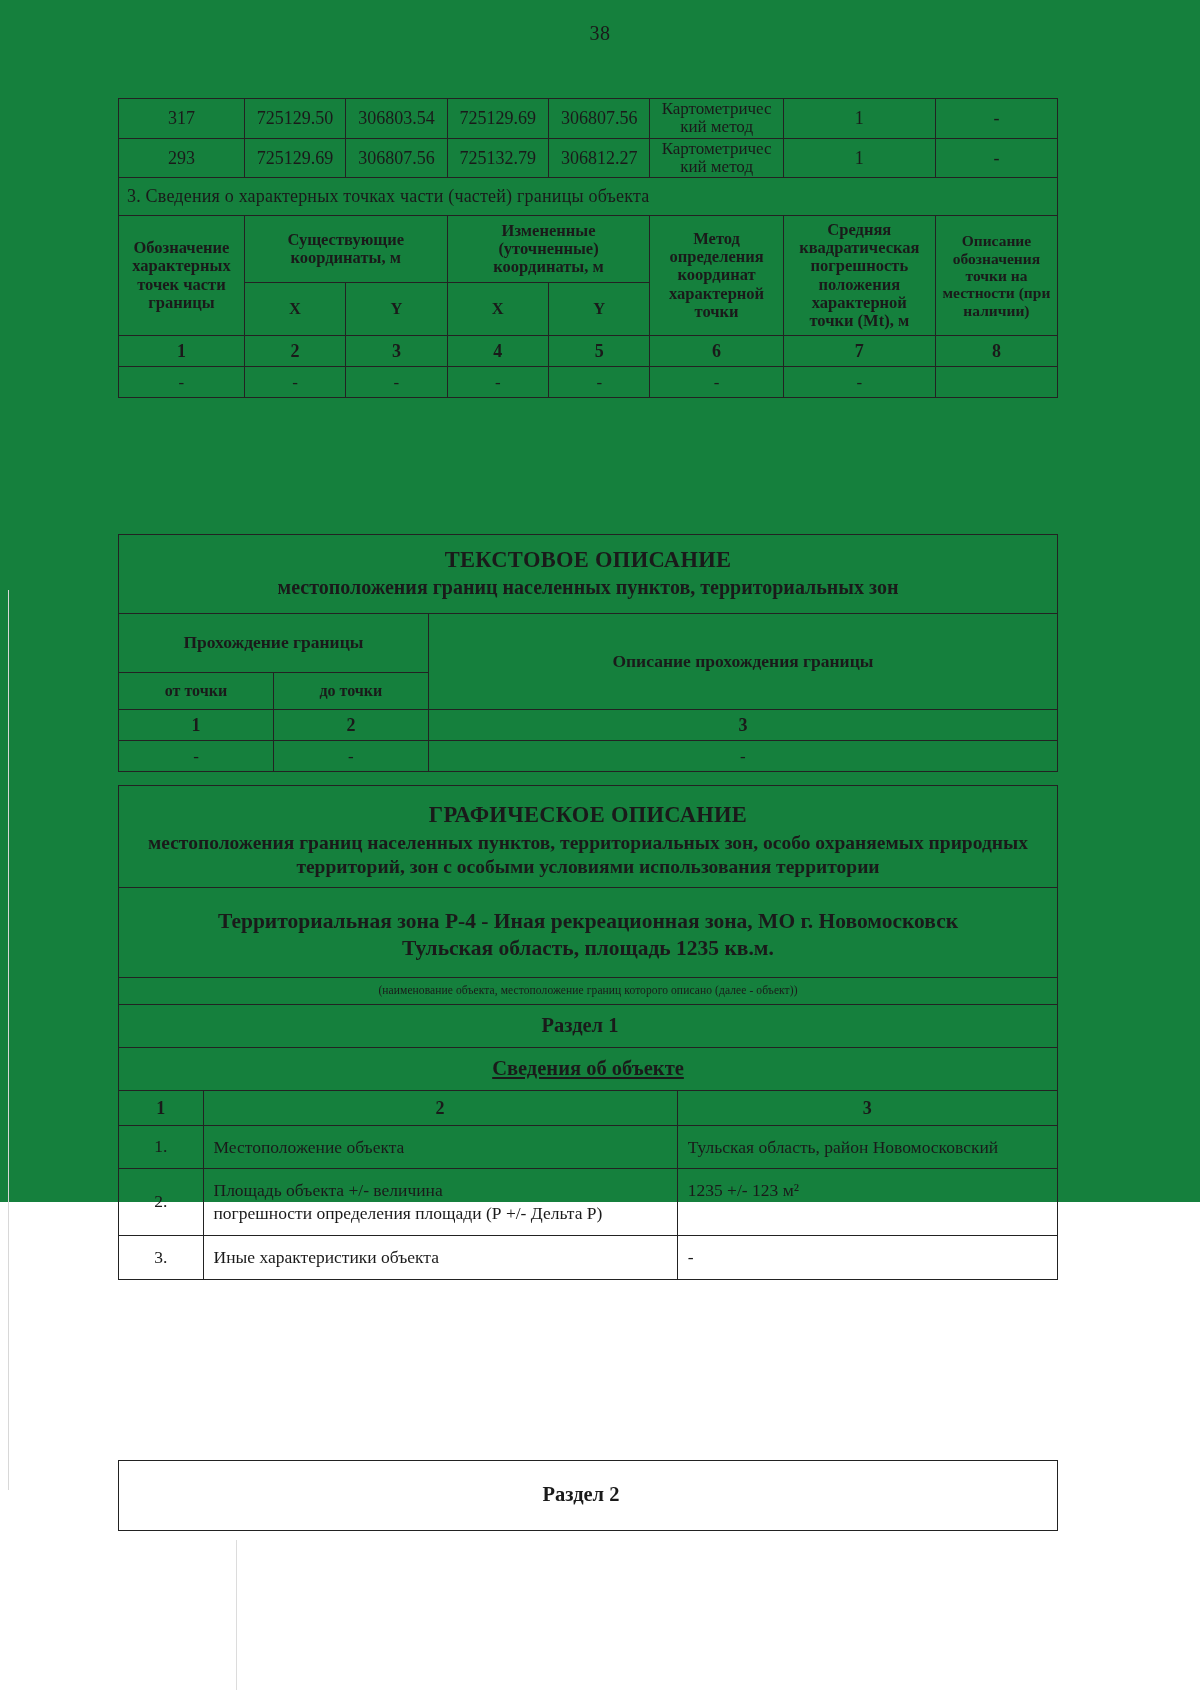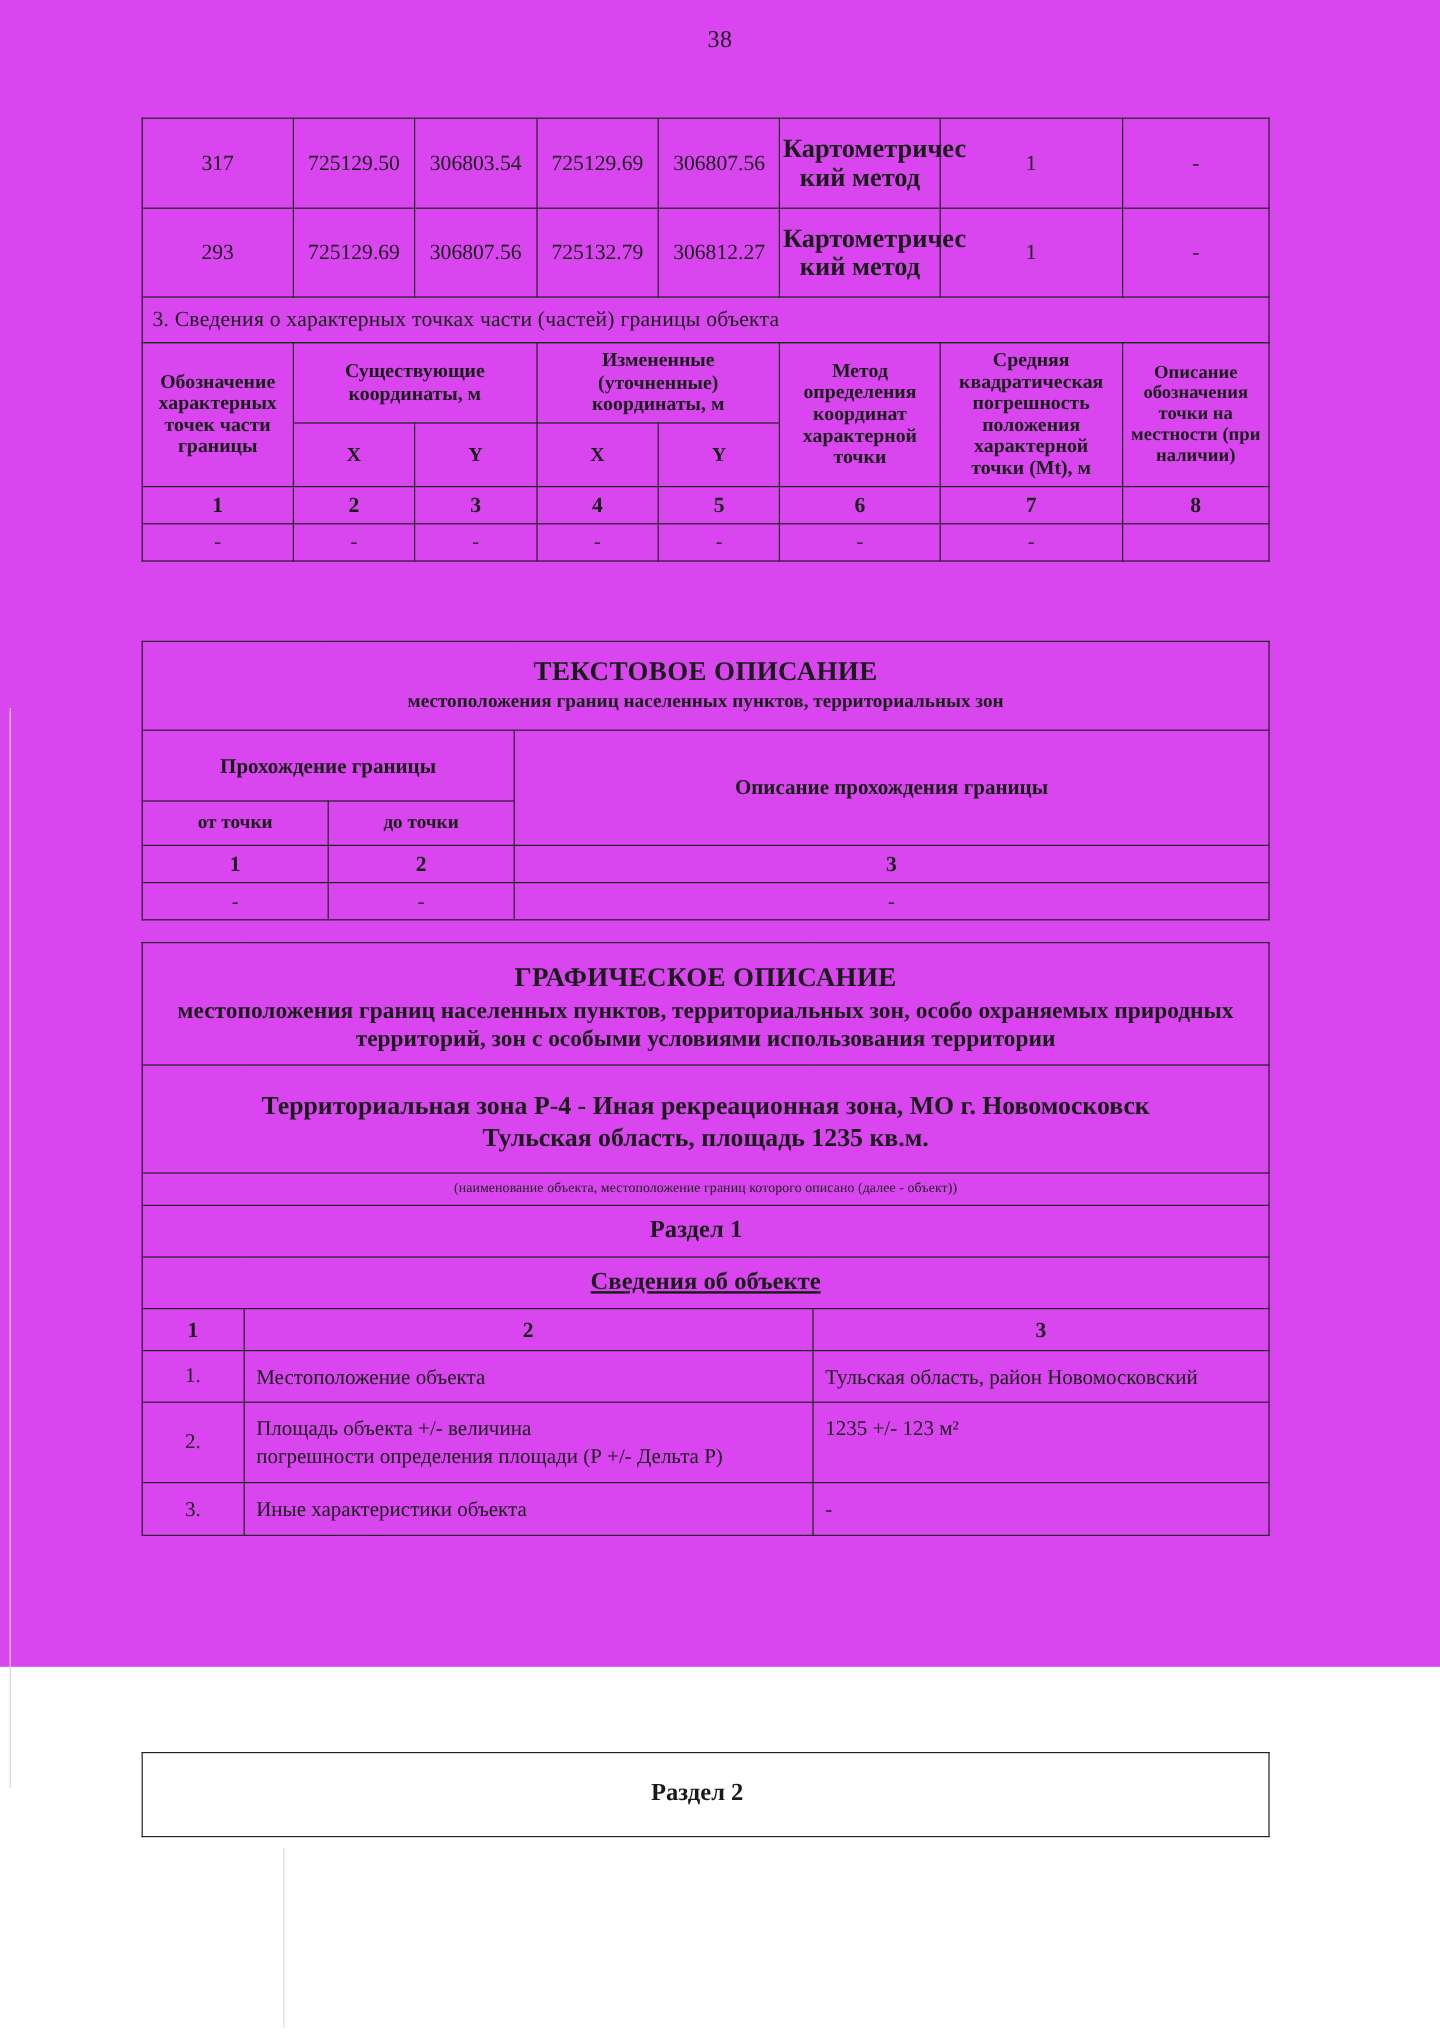--- a/index.html
+++ b/index.html
@@ -11,22 +11,22 @@
     width: 1200px;
     height: 1697px;
     position: relative;
     font-family: "Liberation Serif", "DejaVu Serif", serif;
     color: #1a1a1a;
     overflow: hidden;
   }
   .page {
     position: relative;
     width: 1200px;
-    height: 1389px;
-    background: #d946ef;
+    height: 1202px;
+    background: #15803d;
   }
   
   .scan-edge-left {
     position: absolute;
     left: 8px; top: 590px;
     width: 1px; height: 900px;
     background: #d8d8d8;
   }
   .scan-edge-left2 {
     position: absolute;
@@ -63,21 +63,21 @@
   .block {
     position: absolute;
     left: 118px;
     width: 940px;
   }
 
   
   #coord-block { top: 98px; }
   #coord-block td { height: 26px; }
   .coord-cell { font-size: 18px; }
-  .method-cell { font-size: 22px; line-height: 1.08; padding: 13px 2px; font-weight: bold; }
+  .method-cell { font-size: 17px; line-height: 1.08; padding: 1px 2px; }
   .section-title-row td {
     text-align: left;
     font-size: 18px;
     padding: 5px 8px 6px 8px;
     letter-spacing: 0.2px;
   }
   .hdr { font-weight: bold; font-size: 16.5px; line-height: 1.1; }
   .hdr-small { font-weight: bold; font-size: 15.5px; line-height: 1.12; }
   .numrow td { font-weight: bold; font-size: 18px; height: 26px; }
   .dashrow td { height: 26px; font-size: 17px; }
@@ -88,21 +88,21 @@
     padding: 12px 10px 14px 10px;
   }
   .big-title {
     font-weight: bold;
     font-size: 22.5px;
     letter-spacing: 0.3px;
     margin-bottom: 3px;
   }
   .big-sub {
     font-weight: bold;
-    font-size: 16px;
+    font-size: 20px;
     line-height: 1.2;
   }
   #text-desc-block .sub-hdr { font-weight: bold; font-size: 17.5px; }
   #text-desc-block .sub-hdr2 { font-weight: bold; font-size: 16px; }
 
   
   #graphic-block { top: 785px; }
   #graphic-block .gtitle-cell { padding: 16px 14px 8px 14px; }
   .g-title {
     font-weight: bold;

